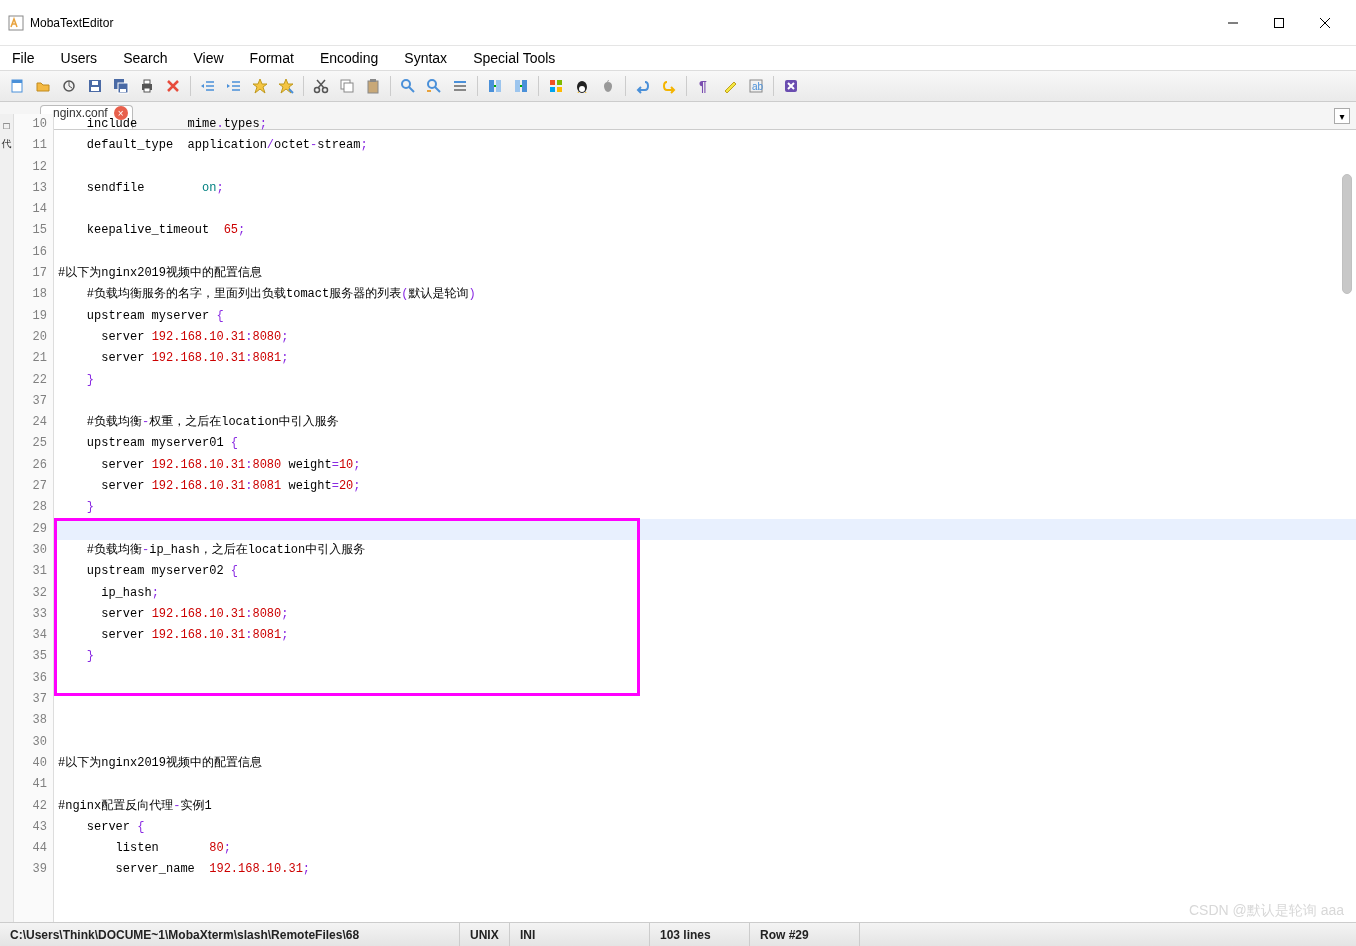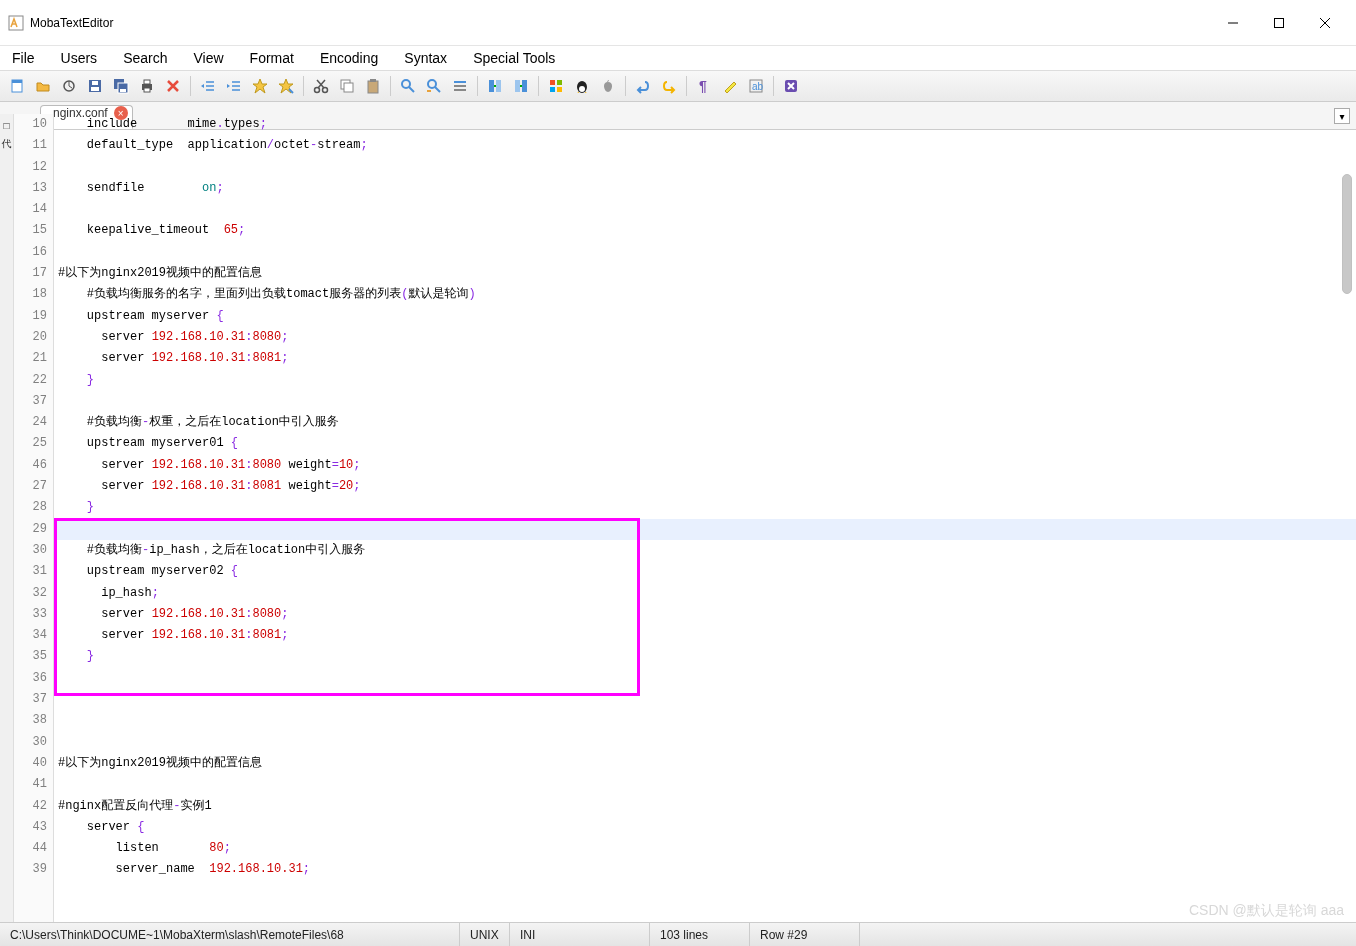--- a/index.html
+++ b/index.html
@@ -23,21 +23,21 @@
 .editor { position: absolute; left: 14px; right: 0; top: 114px; bottom: 24px; display: flex; font-family: Consolas, "Courier New", monospace; font-size: 12px; line-height: 21.3px; overflow:hidden; }
 .gutter { width: 40px; background: #fafafa; border-right: 1px solid #ddd; text-align: right; color: #808080; padding-right: 6px; }
 .gutter div { height: 21.3px; }
 .code { flex: 1; position: relative; white-space: pre; color: #000; }
 .code-line { height: 21.3px; padding-left: 4px; position:relative; }
 .hl-line { background: #e8f0fe; }
 .kw { color: #008080; }
 .num { color: #cc0000; }
 .op { color: #8a2be2; }
 .annotation-box { position: absolute; border: 3px solid magenta; pointer-events: none; }
-.statusbar { position: absolute; bottom: 0; left: 0; right: 0; height: 24px; background: linear-gradient(#f4f4f4,#e4e4e4); border-top: 1px solid #ccc; display: flex; align-items: flex-end; font-size: 12px; color: #222; }
+.statusbar { position: absolute; bottom: 0; left: 0; right: 0; height: 24px; background: linear-gradient(#f4f4f4,#e4e4e4); border-top: 1px solid #ccc; display: flex; align-items: flex-end; font-size: 12px; color: #222; font-weight: bold; }
 .statusbar .cell { padding: 0 10px; border-right: 1px solid #ccc; height: 100%; display:flex; align-items:center; }
 .statusbar .path { flex: 0 0 460px; overflow:hidden; }
 .watermark { position: absolute; right: 12px; bottom: 26px; font-size: 14px; color: #d8d8d8; font-family: sans-serif; }
 .scrollbar { position:absolute; right:2px; top:0; width:12px; height:100%; }
 .scroll-thumb { position:absolute; right:2px; top:60px; width:10px; height:120px; background:#c8c8c8; border:1px solid #c0c0c0; border-radius:6px; }
 svg { display:block; }
 </style>
 </head>
 <body>
 
@@ -289,21 +289,21 @@
       <div>16</div>
       <div>17</div>
       <div>18</div>
       <div>19</div>
       <div>20</div>
       <div>21</div>
       <div>22</div>
       <div>37</div>
       <div>24</div>
       <div>25</div>
-      <div>46</div>
+      <div>26</div>
       <div>27</div>
       <div>28</div>
       <div>29</div>
       <div>30</div>
       <div>31</div>
       <div>32</div>
       <div>33</div>
       <div>34</div>
       <div>35</div>
       <div>36</div>

